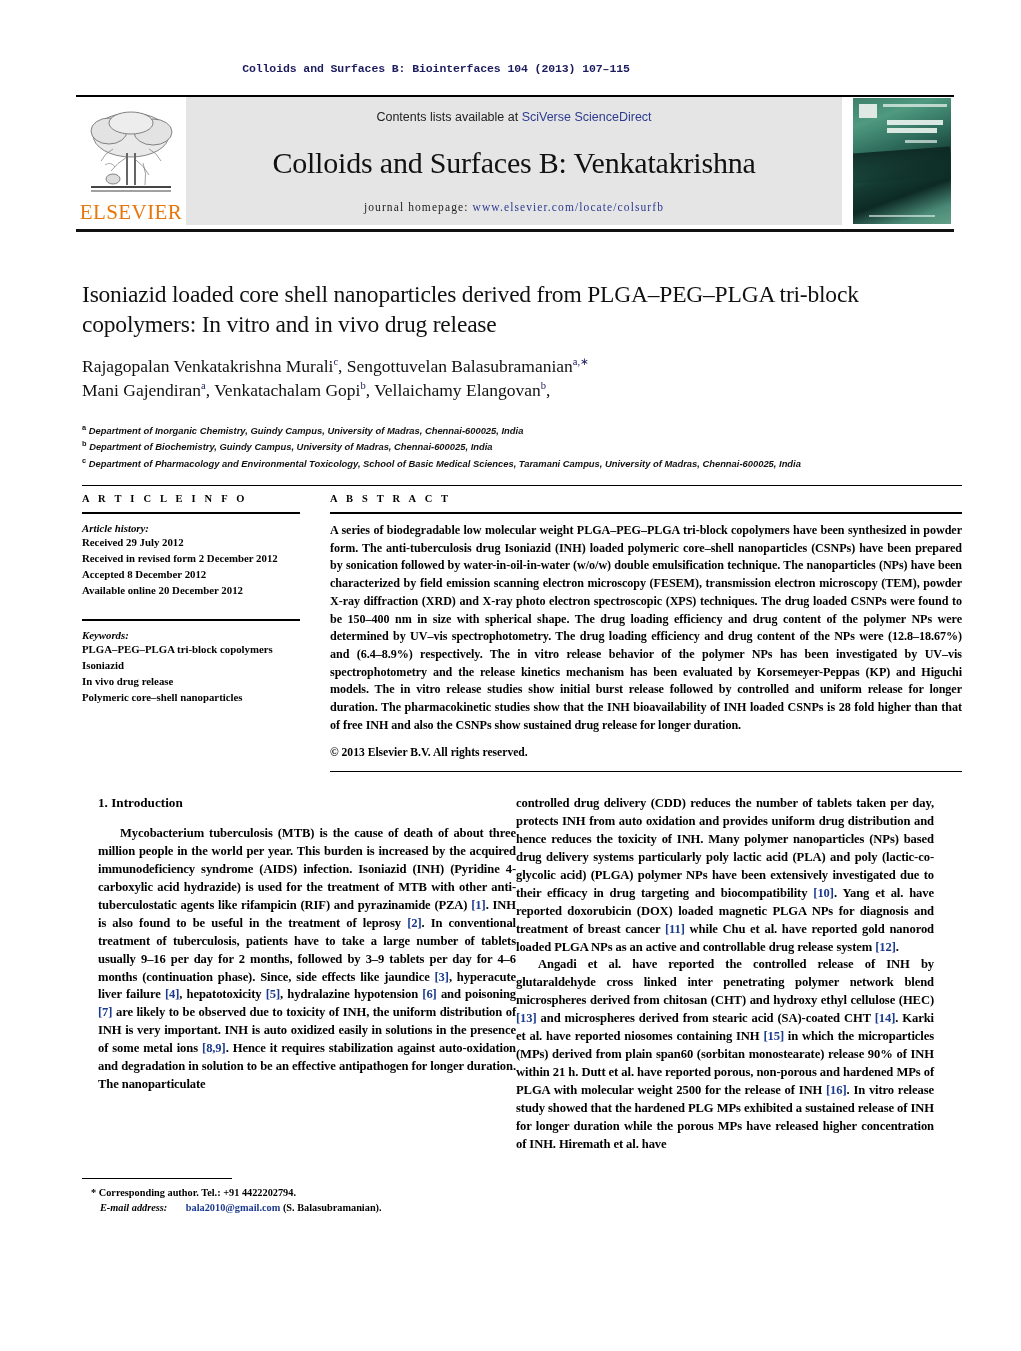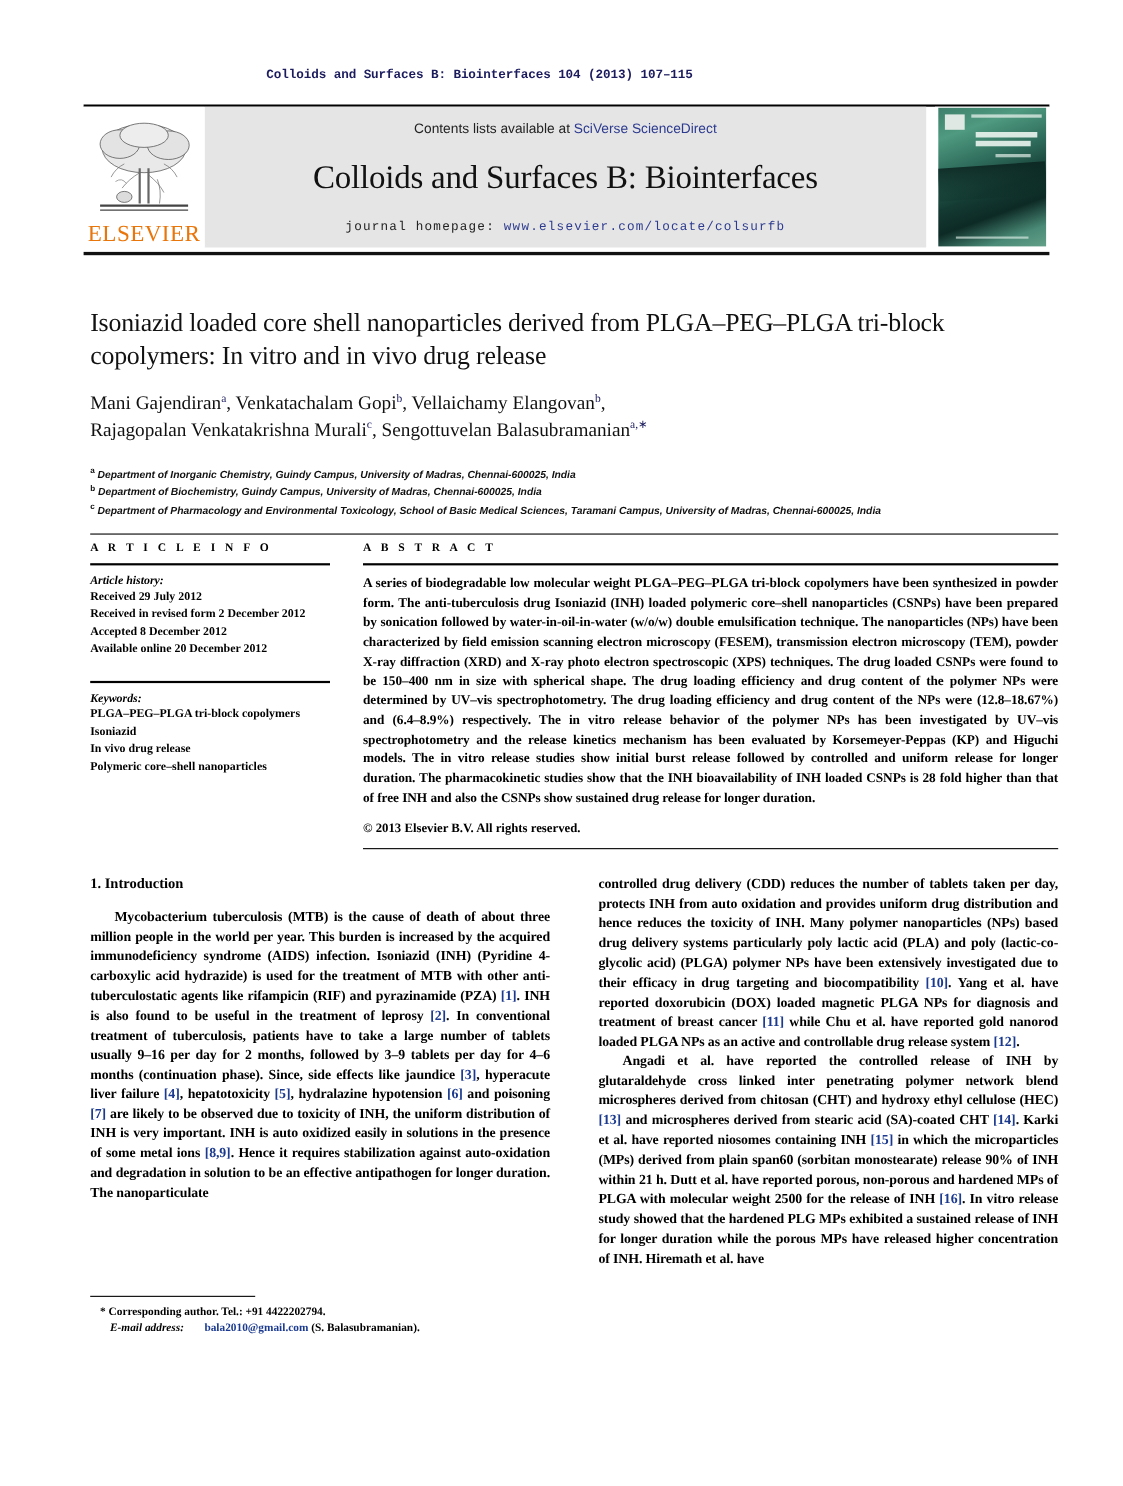--- a/index.html
+++ b/index.html
@@ -90,21 +90,21 @@
   .contents-line .sd {
     color: #2d3b8f;
   }
   .journal-title {
     font-family: "Liberation Serif", serif;
     font-size: 30px;
     color: #111;
     letter-spacing: -0.2px;
   }
   .homepage-line {
-    font-family: Liberation Mono, monospace;
+    font-family: Liberation Serif, serif;
     font-size: 11.5px;
     color: #222;
     letter-spacing: 1.1px;
   }
   .homepage-line .url {
     color: #2d3b8f;
   }
   .mast-cover {
     width: 104px;
     flex: 0 0 104px;
@@ -284,24 +284,23 @@
     margin-top: 12px;
   }
   .rule-abs-end {
     border-top: 1.2px solid #000;
     margin-top: 12px;
   }
 
   
   .body-cols {
     position: absolute;
-    left: 82px; top: 795px;
+    left: 98px; top: 795px;
     width: 880px;
     display: flex;
-    gap: 44px;
   }
   .bcol {
     width: 418px;
     flex: 0 0 418px;
   }
   .h1-sec {
     font-family: "Liberation Serif", serif;
     font-weight: bold;
     font-size: 13.2px;
     margin: 0 0 14px 0;
@@ -385,21 +384,21 @@
             <path d="M8 86 L88 86" stroke="#444" stroke-width="1.2"></path>
             <ellipse cx="30" cy="74" rx="7" ry="5" fill="#dcdcdc"></ellipse>
             <path d="M60 58 q4 10 2 22" stroke="#777"></path>
           </g>
         </svg>
         <div class="elsevier-word">ELSEVIER</div>
       </div>
 
       <div class="mast-center">
         <div class="contents-line"><span>Contents lists available at </span><span class="sd">SciVerse ScienceDirect</span></div>
-        <div class="journal-title">Colloids and Surfaces B: Biointerfaces</div>
+        <div class="journal-title">Colloids and Surfaces B: Venkatakrishna</div>
         <div class="homepage-line"><span>journal homepage: </span><span class="url">www.elsevier.com/locate/colsurfb</span></div>
       </div>
 
       <div class="mast-cover">
         <div class="cover-inner">
           <div class="cover-band"></div>
           <div class="cover-head"></div>
           <div class="cover-t1"></div>
           <div class="cover-t2"></div>
           <div class="cover-t3"></div>
@@ -409,24 +408,24 @@
       </div>
     </div>
     <div class="rule-bottom-thick"></div>
   </div>
 
   <div class="title-block">
     <h1 class="paper-title">Isoniazid loaded core shell nanoparticles derived from PLGA–PEG–PLGA tri-block copolymers: In vitro and in vivo drug release</h1>
 
     <div class="authors">
       <div>
-        <span>Mani Gajendiran</span><sup>a</sup><span>, </span><span>Venkatachalam Gopi</span><sup>b</sup><span>, </span><span>Vellaichamy Elangovan</span><sup>b</sup><span>,</span>
+        <span>Rajagopalan Venkatakrishna Murali</span><sup>c</sup><span>, </span><span>Sengottuvelan Balasubramanian</span><sup>a,∗</sup>
       </div>
       <div>
-        <span>Rajagopalan Venkatakrishna Murali</span><sup>c</sup><span>, </span><span>Sengottuvelan Balasubramanian</span><sup>a,∗</sup>
+        <span>Mani Gajendiran</span><sup>a</sup><span>, </span><span>Venkatachalam Gopi</span><sup>b</sup><span>, </span><span>Vellaichamy Elangovan</span><sup>b</sup><span>,</span>
       </div>
     </div>
 
     <div class="affils">
       <div><sup>a</sup> <span>Department of Inorganic Chemistry, Guindy Campus, University of Madras, Chennai-600025, India</span></div>
       <div><sup>b</sup> <span>Department of Biochemistry, Guindy Campus, University of Madras, Chennai-600025, India</span></div>
       <div><sup>c</sup> <span>Department of Pharmacology and Environmental Toxicology, School of Basic Medical Sciences, Taramani Campus, University of Madras, Chennai-600025, India</span></div>
     </div>
 
     <div class="rule-title"></div>

